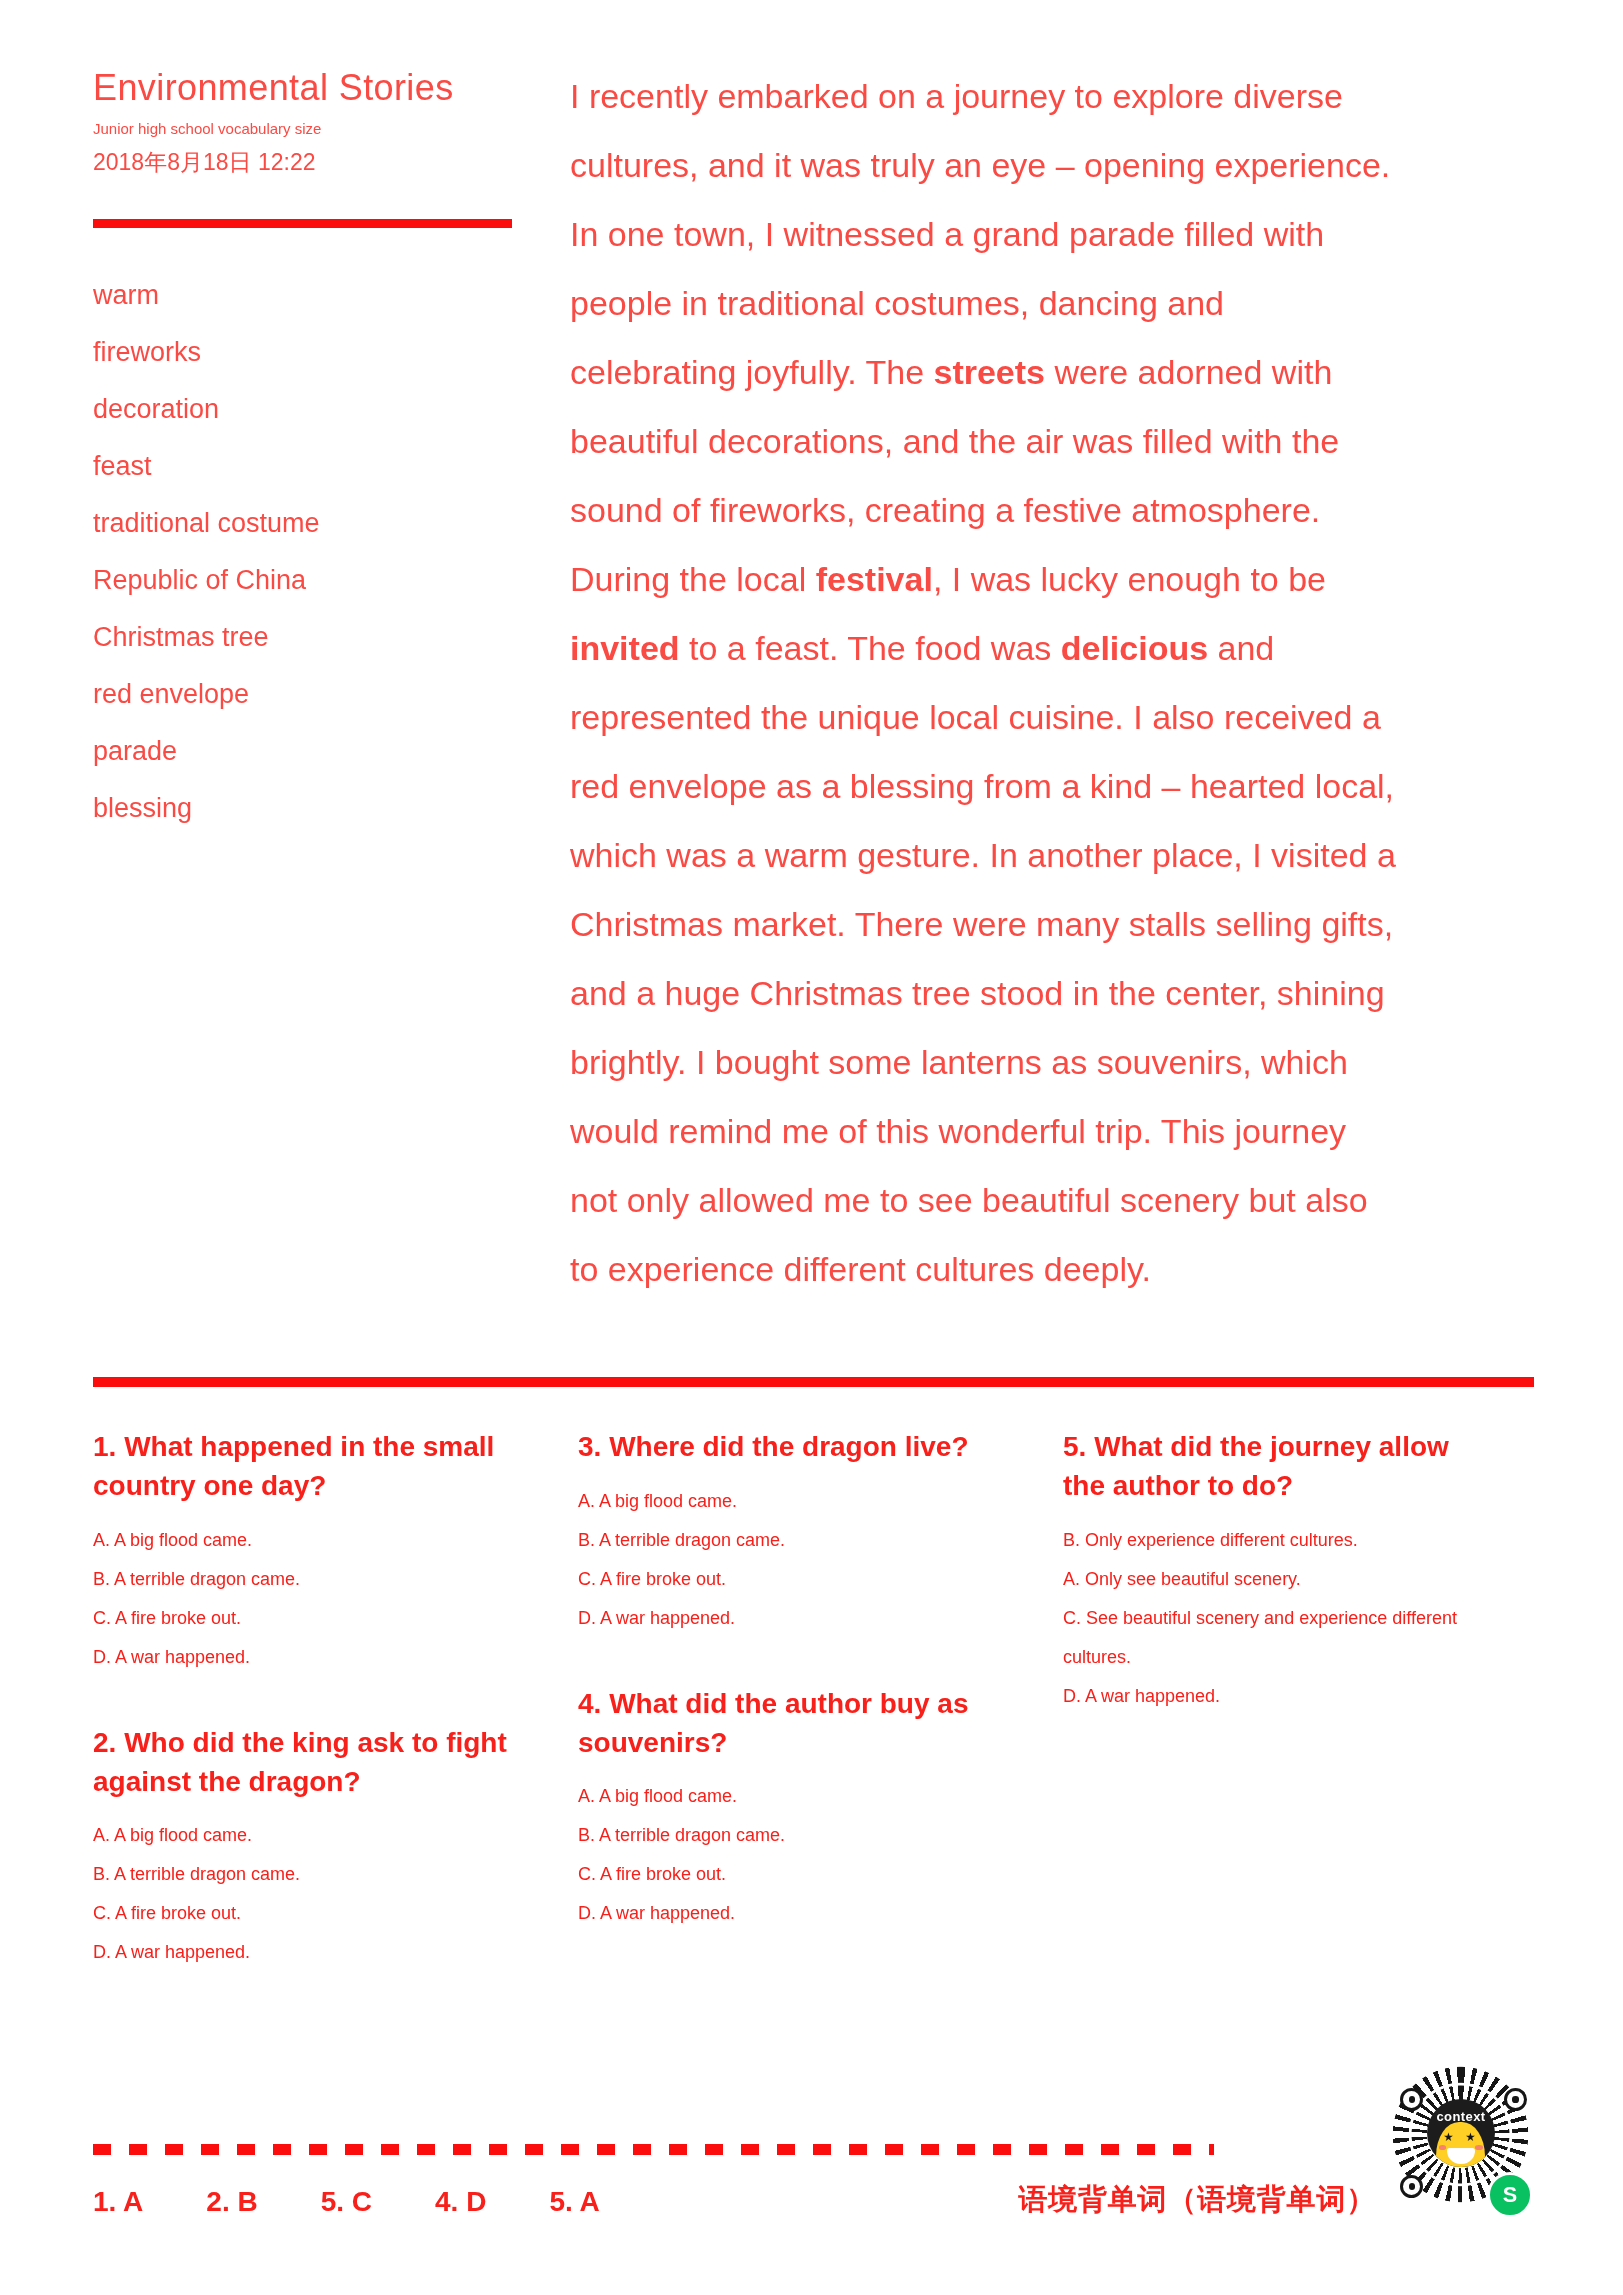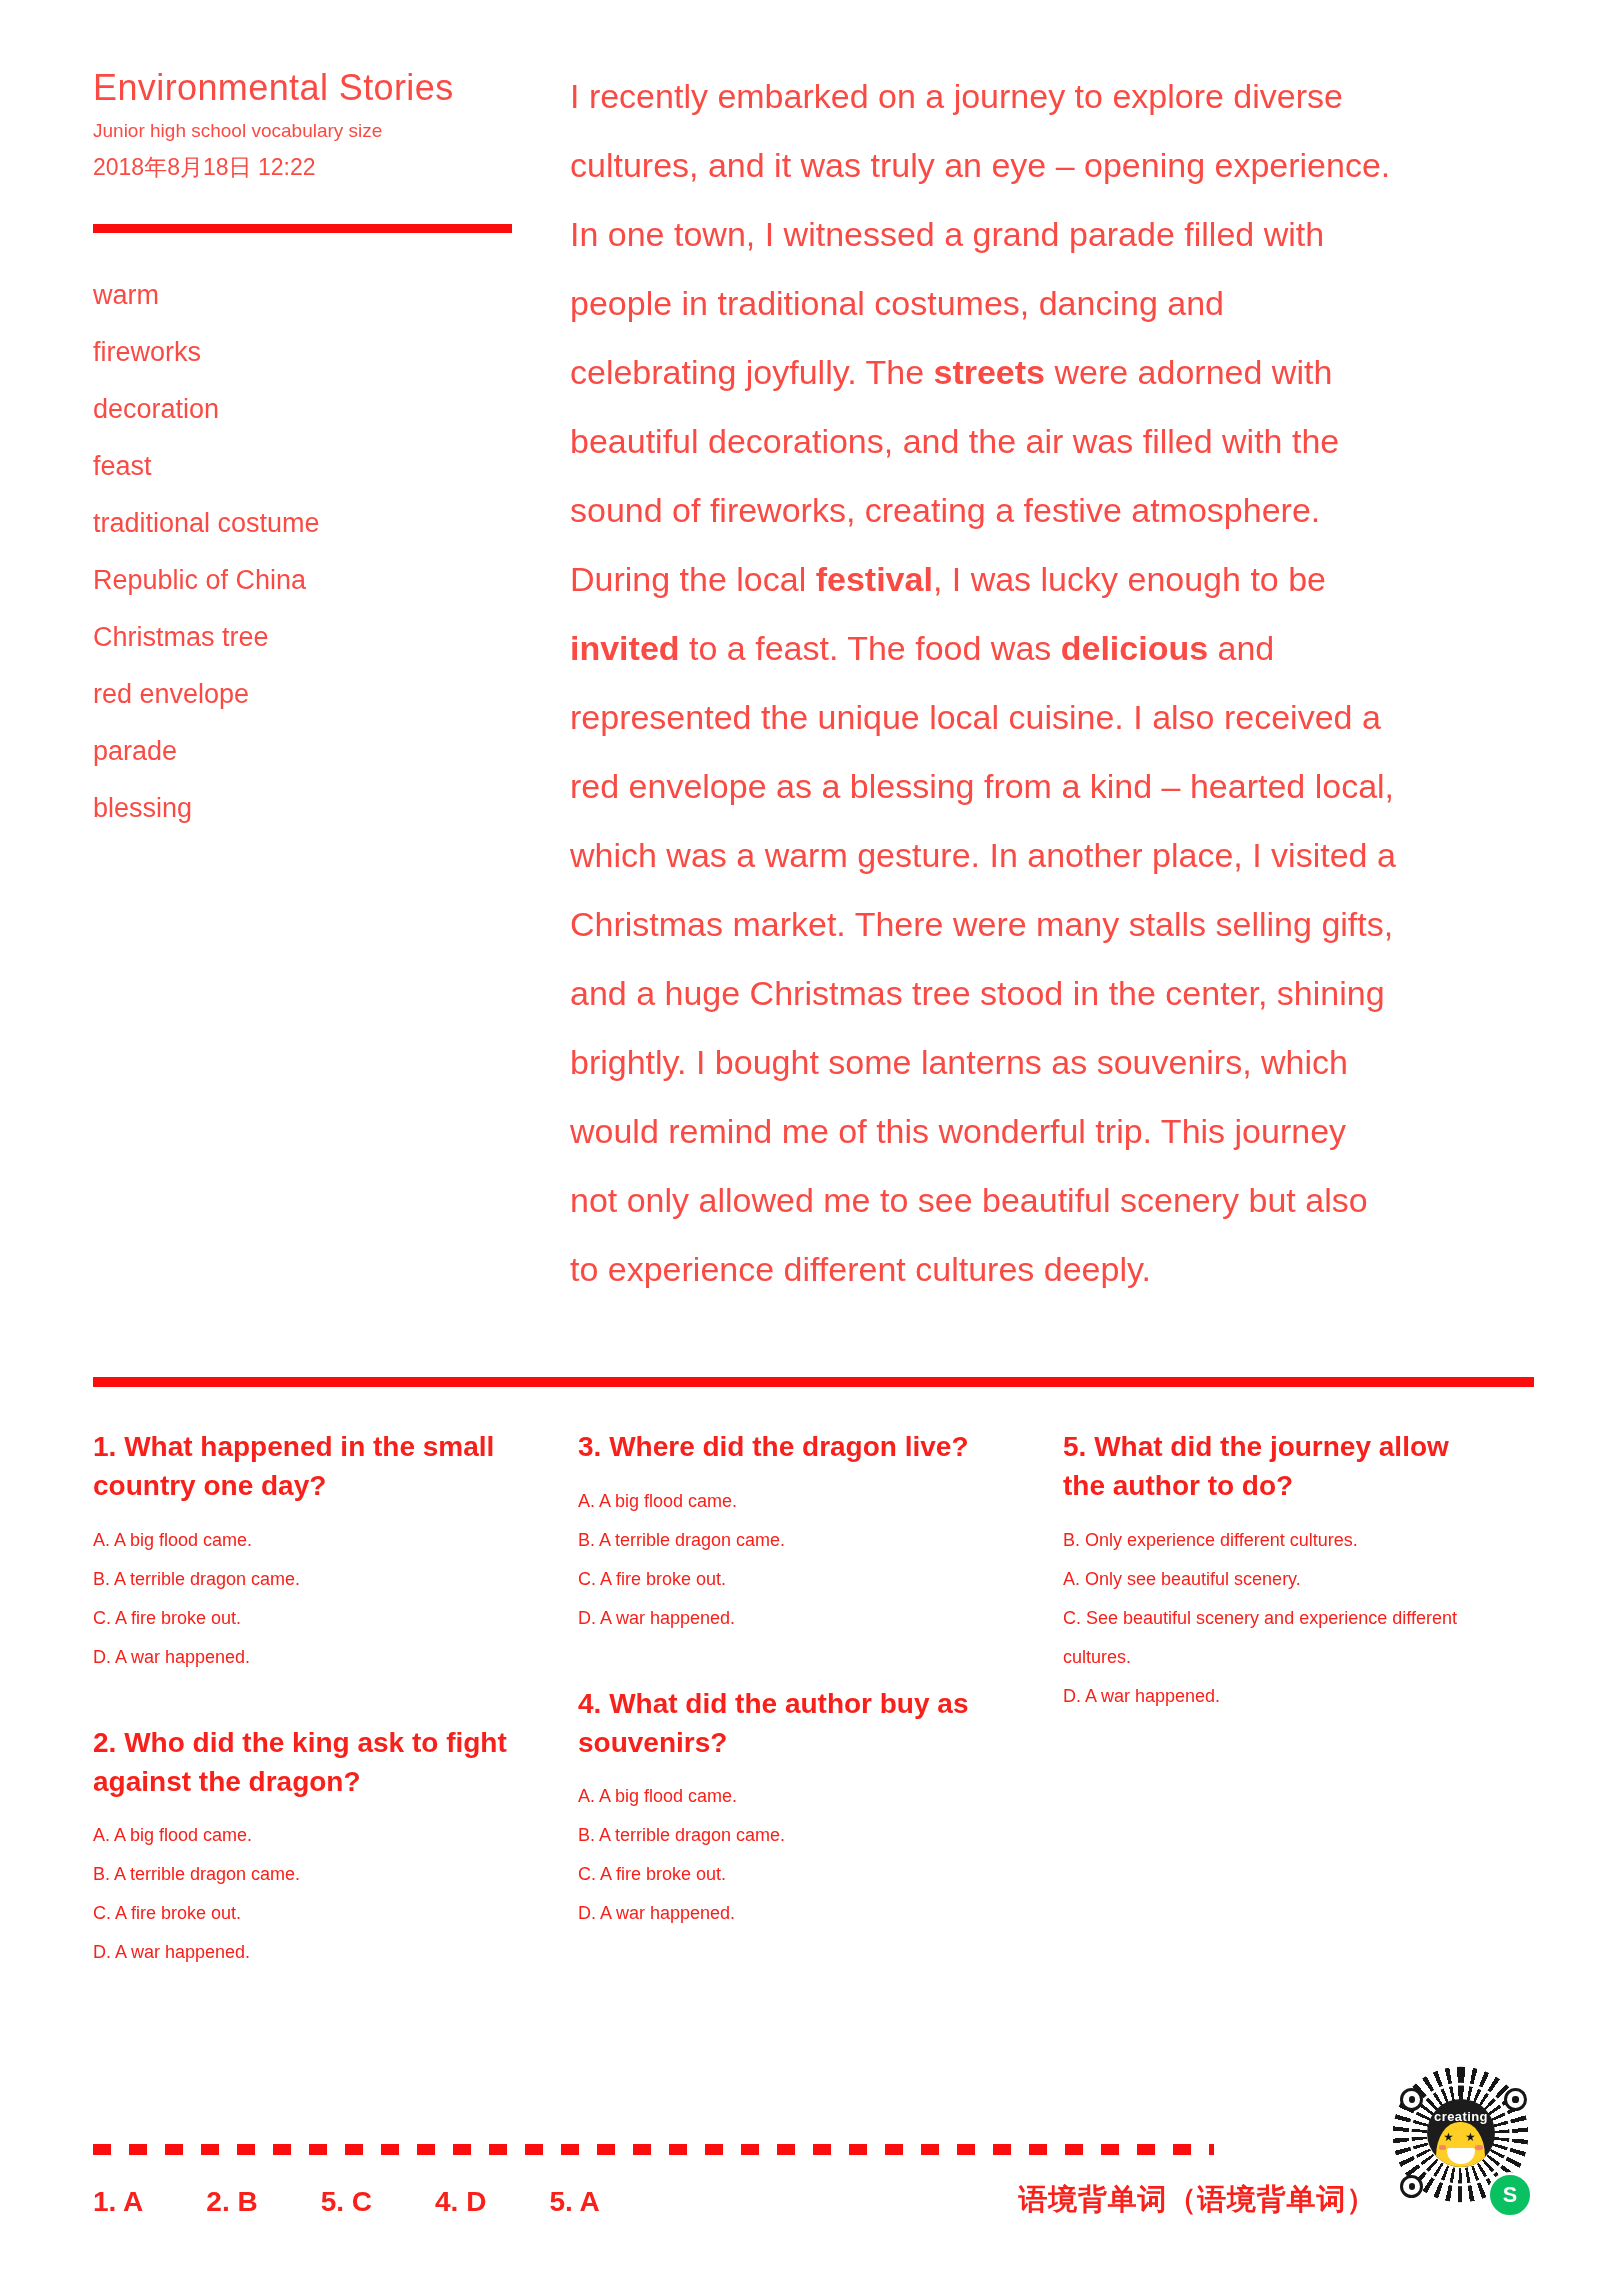--- a/index.html
+++ b/index.html
@@ -5,21 +5,21 @@
   html,body{margin:0;padding:0;}
   body{
     width:1623px;height:2295px;position:relative;background:#ffffff;
     font-family:"Liberation Sans",sans-serif;overflow:hidden;
   }
   .page{position:absolute;inset:0;}
 
   
   .header{position:absolute;left:93px;top:68px;width:433px;}
   .title{font-size:36px;line-height:1.1;color:var(--soft-red);font-weight:400;letter-spacing:0.4px;}
-  .subtitle{font-size:19px;line-height:1.2;color:var(--soft-red);margin-top:12.4px;font-weight:400;}
+  .subtitle{font-size:15px;line-height:1.2;color:var(--soft-red);margin-top:12.4px;font-weight:400;}
   .date{font-size:23px;line-height:1.2;color:var(--soft-red);margin-top:10.8px;}
   .header-rule{margin-top:43px;width:419px;height:8.5px;background:var(--line-red);}
 
   
   .vocab{position:absolute;left:93px;top:267px;list-style:none;margin:0;padding:0;}
   .vocab li{font-size:27px;line-height:57px;color:var(--soft-red);font-weight:400;}
 
   
   .passage{
     position:absolute;left:570px;top:62px;width:1040px;
@@ -161,21 +161,21 @@
     </div>
 
   <div class="app-label">语境背单词（语境背单词）</div>
 
   <div class="qr">
     <div class="qr-spokes"></div>
     <div class="qr-eye tl"></div>
     <div class="qr-eye tr"></div>
     <div class="qr-eye bl"></div>
     <div class="qr-center">
-      <div class="qr-context">creating</div>
+      <div class="qr-context">context</div>
       <div class="qr-face">
         <span class="star l">★</span>
         <span class="star r">★</span>
         <span class="qr-cheek l"></span>
         <span class="qr-cheek r"></span>
         <span class="qr-smile"></span>
       </div>
     </div>
     <div class="qr-badge">S</div>
   </div>

